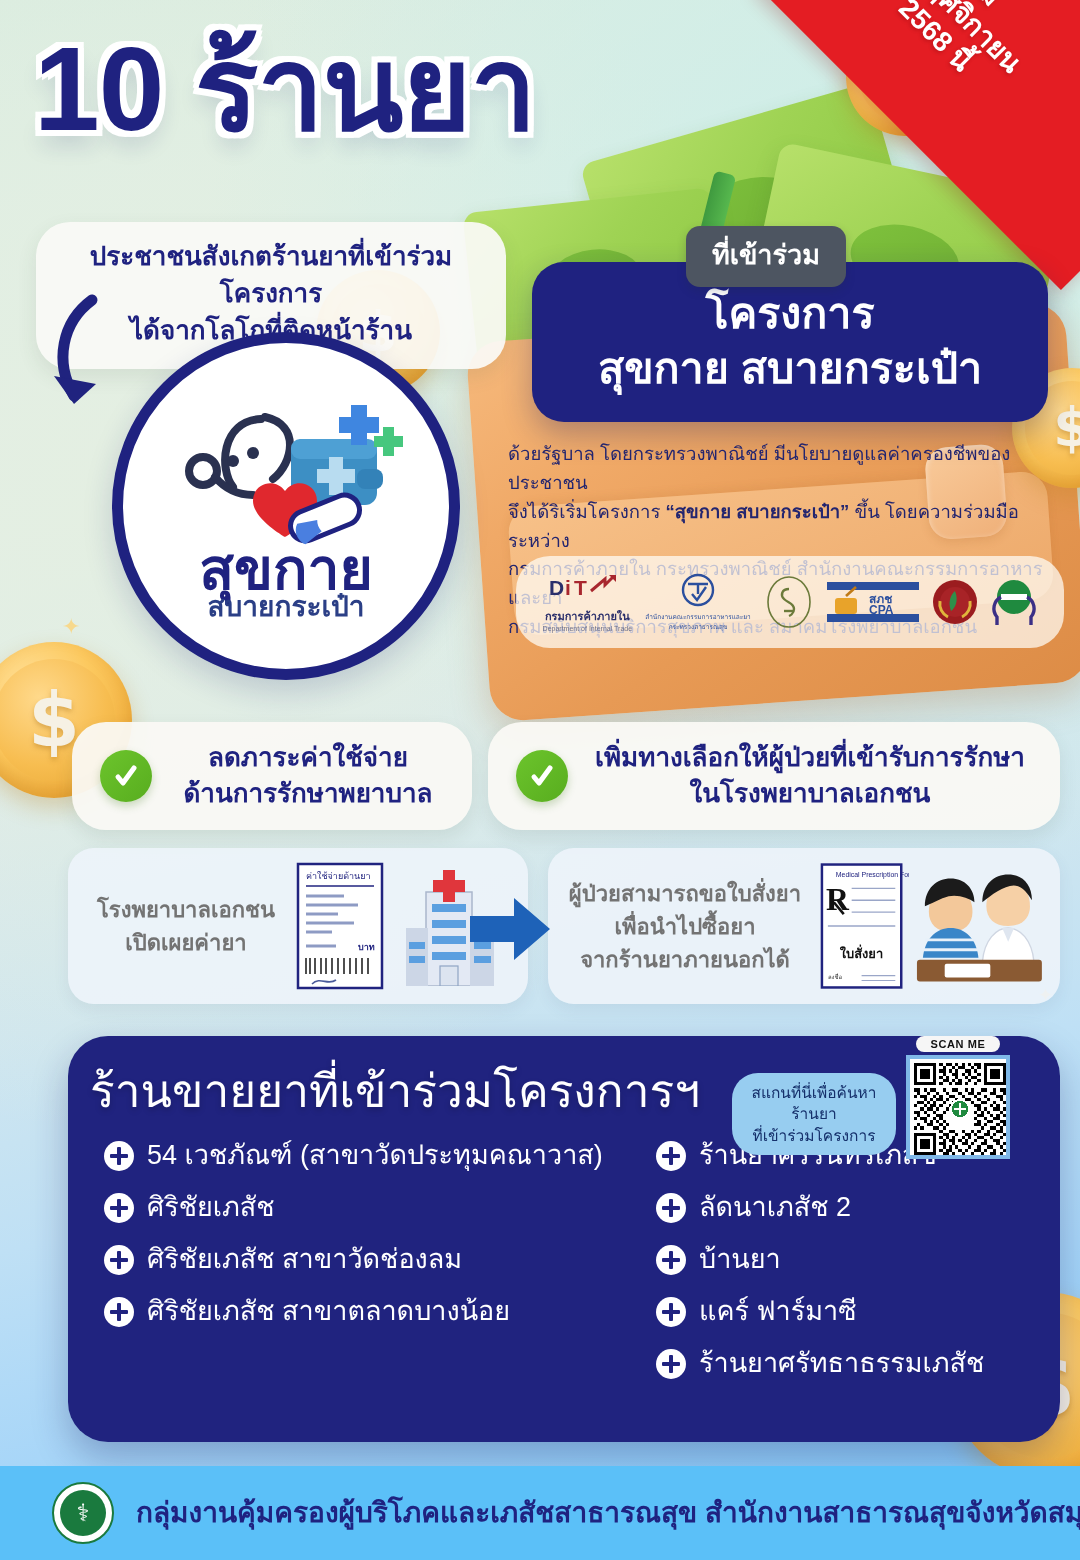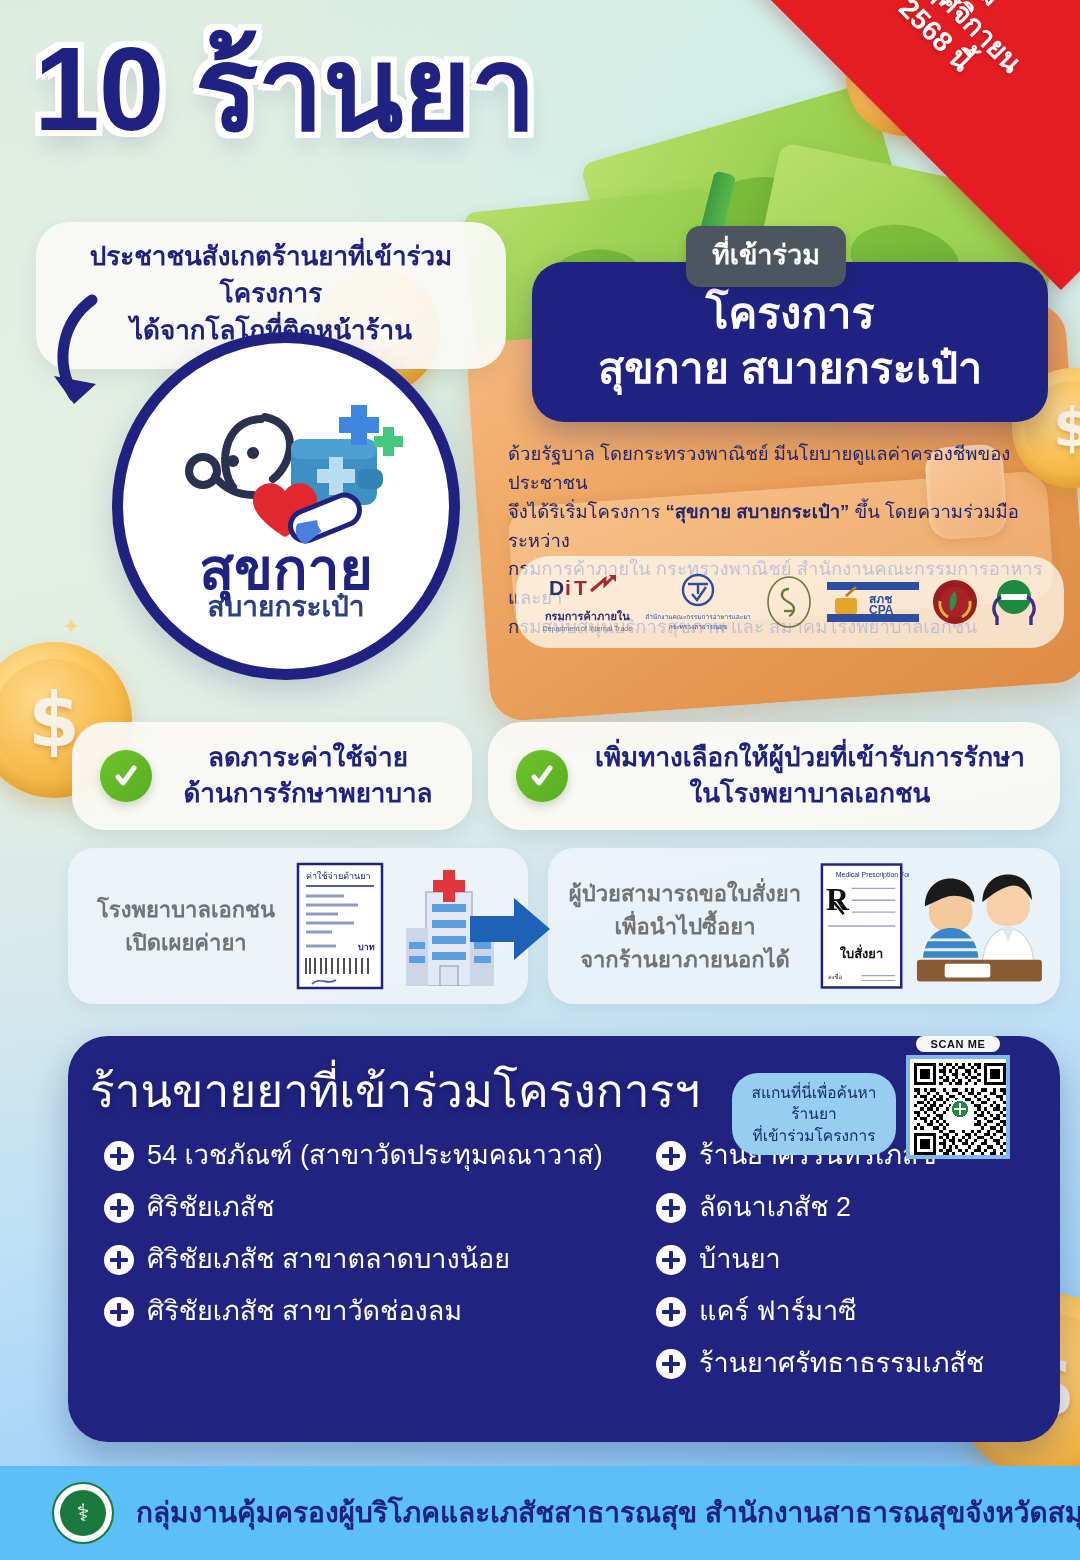--- a/index.html
+++ b/index.html
@@ -772,25 +772,25 @@
     <div class="pharm-item">
         <span class="plus-badge"></span>
         <span>54 เวชภัณฑ์ (สาขาวัดประทุมคณาวาส)</span>
       </div>
     <div class="pharm-item">
         <span class="plus-badge"></span>
         <span>ศิริชัยเภสัช</span>
       </div>
     <div class="pharm-item">
         <span class="plus-badge"></span>
-        <span>ศิริชัยเภสัช สาขาตลาดบางน้อย</span>
+        <span>ศิริชัยเภสัช สาขาวัดช่องลม</span>
       </div>
     <div class="pharm-item">
         <span class="plus-badge"></span>
-        <span>ศิริชัยเภสัช สาขาวัดช่องลม</span>
+        <span>ศิริชัยเภสัช สาขาตลาดบางน้อย</span>
       </div>
   </div>
 
   <div class="pharm-col" id="col-right">
     <div class="pharm-item">
         <span class="plus-badge"></span>
         <span>ร้านยาศิรรินทร์เภสัช</span>
       </div>
     <div class="pharm-item">
         <span class="plus-badge"></span>

